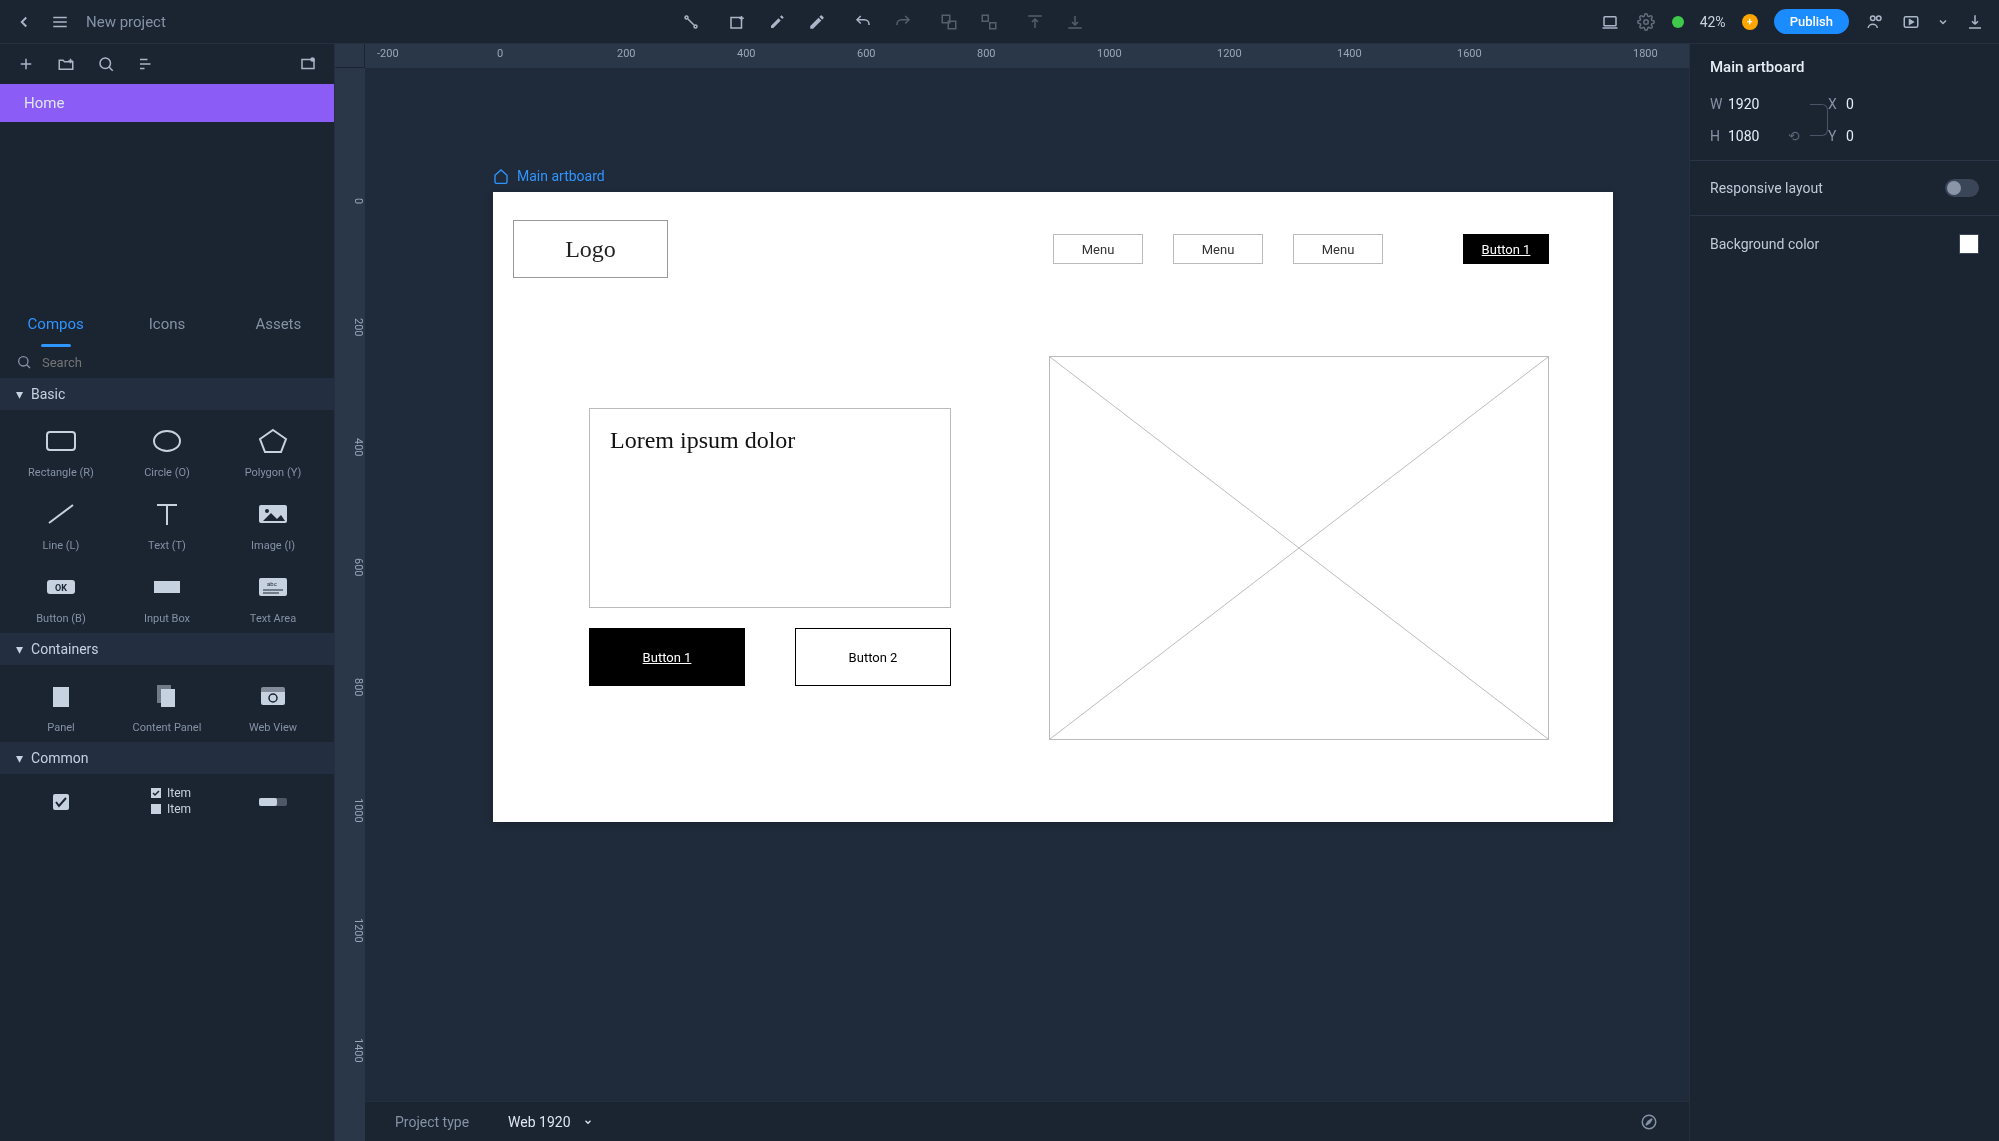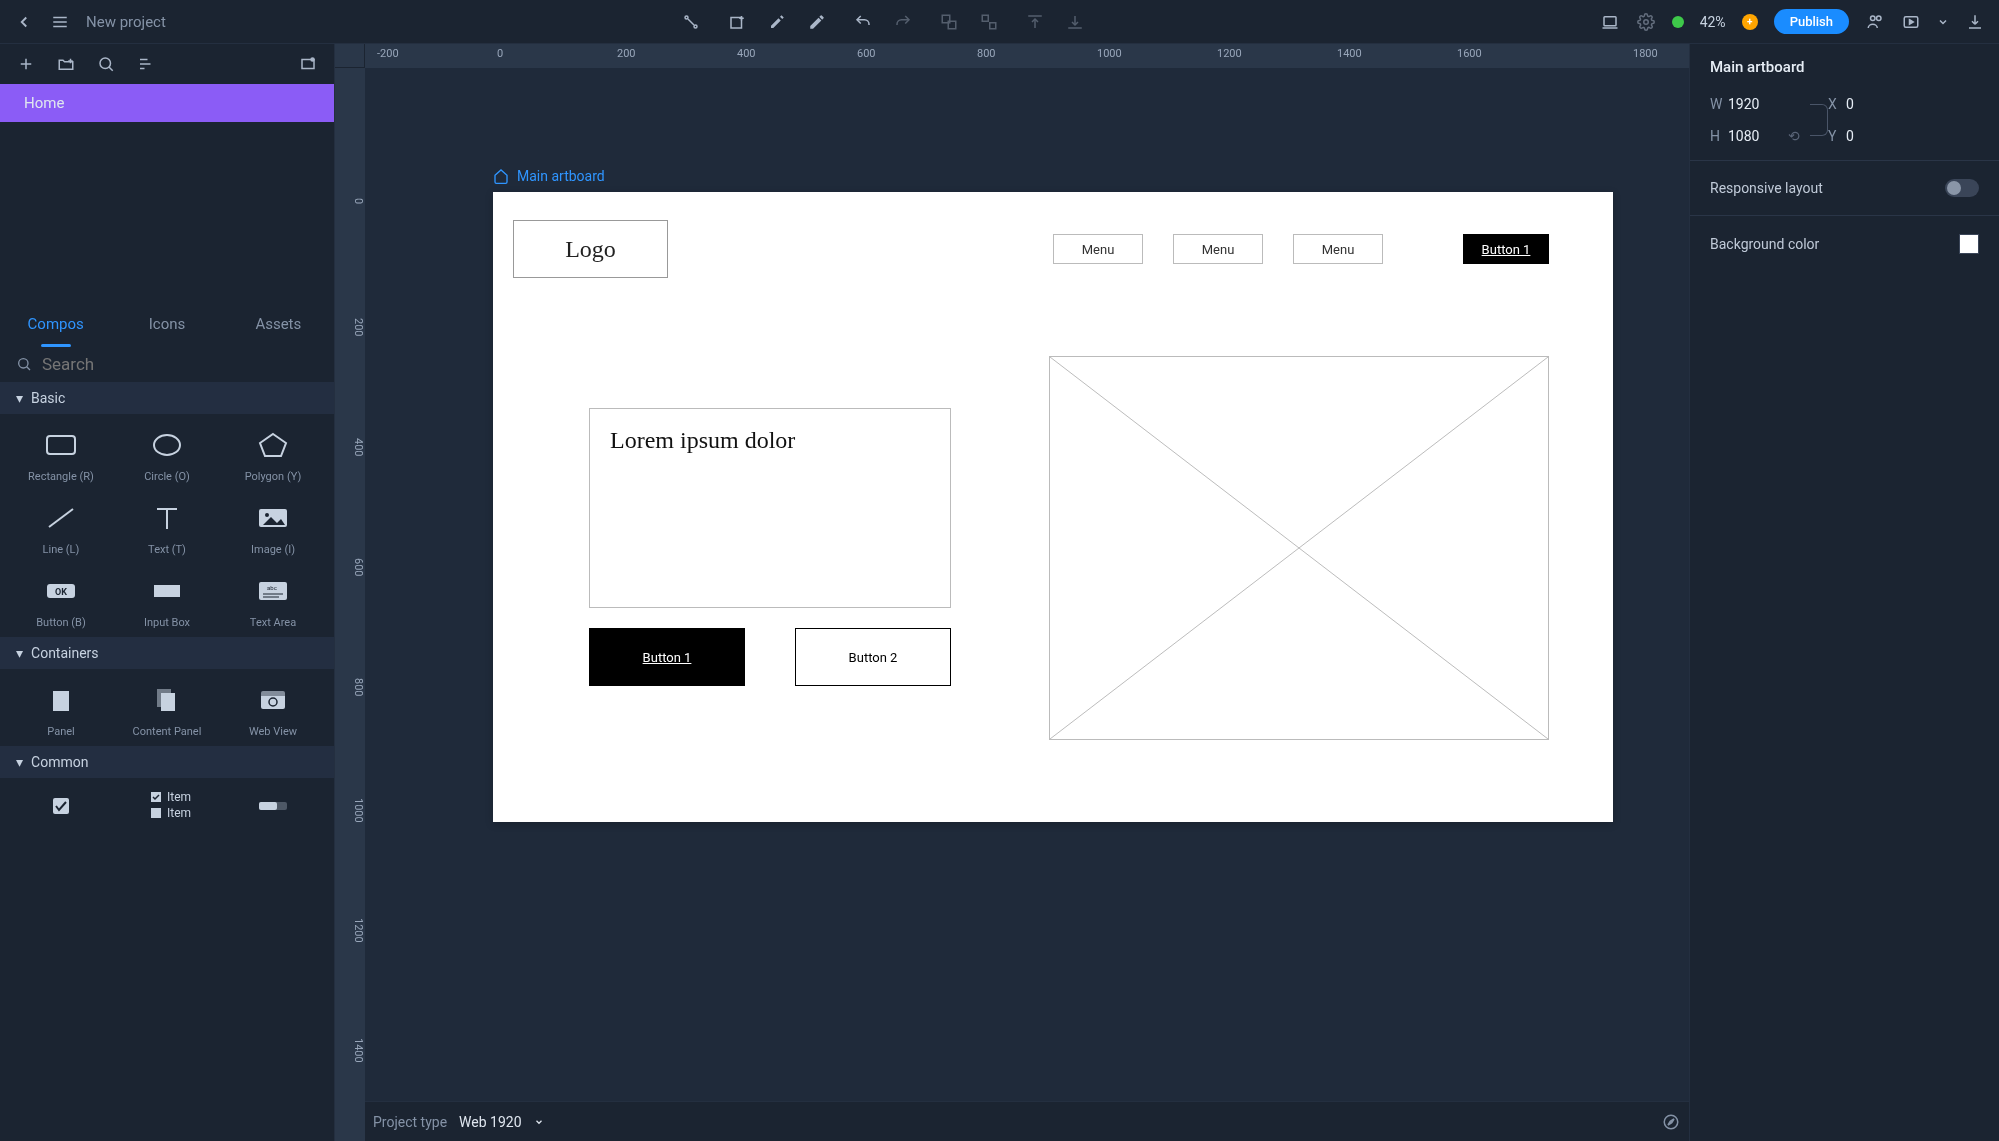--- a/index.html
+++ b/index.html
@@ -31,21 +31,21 @@
   .left-toolbar { height:40px; display:flex; align-items:center; padding:0 16px; gap:20px; }
   .left-toolbar .spacer { flex:1; }
   .page-item { padding:10px 24px; background:#8b5cf6; color:#dfe6ef; font-size:15px; cursor:pointer; }
   
   .compo-tabs { display:flex; height:44px; margin-top:180px; }
   .compo-tab { flex:1; display:flex; align-items:center; justify-content:center; font-size:15px; color:#8492a6; cursor:pointer; position:relative; }
   .compo-tab.active { color:#2f95ff; }
   .compo-tab.active::after { content:""; position:absolute; bottom:-1px; left:50%; transform:translateX(-50%); width:30px; height:3px; background:#2f95ff; border-radius:2px;}
   
   .search-row { display:flex; align-items:center; padding:8px 16px; gap:10px; }
-  .search-row input { background:transparent; border:none; color:#c7d2e0; font-size:17px; outline:none; flex:1; }
+  .search-row input { background:transparent; border:none; color:#c7d2e0; font-size:13px; outline:none; flex:1; }
   
   .section-header { display:flex; align-items:center; gap:8px; padding:8px 16px; background:#232e41; font-size:14px; color:#c7d2e0; cursor:pointer;}
   .chevron { display:inline-block; transform:rotate(0deg); }
   
   .compo-grid { display:grid; grid-template-columns: repeat(3,1fr); padding:14px 10px 8px; gap: 18px 4px;}
   .compo-item { display:flex; flex-direction:column; align-items:center; gap:8px; cursor:pointer; }
   .compo-icon { width:40px; height:34px; display:flex; align-items:center; justify-content:center; color:#c7d2e0; }
   .compo-label { font-size:11px; color:#8492a6; text-align:center; }
   
   .checklist { display:flex; flex-direction:column; gap:2px; font-size:12px; color:#c7d2e0; padding-left:8px;}
@@ -66,23 +66,23 @@
   .wf-logo { position:absolute; border:1px solid #999; display:flex; align-items:center; justify-content:center; font-family: Georgia, serif; font-size:24px; color:#222; }
   .wf-menu { position:absolute; border:1px solid #bbb; display:flex; align-items:center; justify-content:center; font-size:13px; color:#333; }
   .wf-btn-dark { position:absolute; background:#000; color:#fff; display:flex; align-items:center; justify-content:center; font-size:13px; text-decoration:underline;}
   .wf-btn-light { position:absolute; border:1.5px solid #000; color:#000; display:flex; align-items:center; justify-content:center; font-size:13px; background:#fff;}
   .wf-textblock { position:absolute; border:1px solid #bbb; padding:18px 20px;}
   .wf-textblock h2 { font-family: Georgia, serif; font-size:24px; color:#111; font-weight:normal; margin-bottom:14px;}
   .wf-textblock p { font-size:13.5px; color:#222; line-height:2.1; }
   .wf-image { position:absolute; border:1px solid #bbb; }
   .wf-image svg { width:100%; height:100%; }
   
-  .footerbar { position:absolute; bottom:0; left:30px; right:0; height:40px; background:#1b2431; display:flex; align-items:center; padding:0 8px; gap:12px; border-top:1px solid #242f40;}
+  .footerbar { position:absolute; bottom:0; left:30px; right:0; height:40px; background:#1b2431; display:flex; align-items:center; padding:0 30px; gap:12px; border-top:1px solid #242f40;}
   .footerbar .ft-label { color:#8492a6; font-size:14px; }
-  .footerbar .ft-val { color:#dfe6ef; font-size:14px; display:flex; align-items:center; gap:12px; cursor:pointer;}
+  .footerbar .ft-val { color:#dfe6ef; font-size:14px; display:flex; align-items:center; gap:12px; cursor:pointer;margin-left:27px;}
   
   
   .right-panel { width: 310px; background:#1b2431; border-left:1px solid #242f40; display:flex; flex-direction:column;}
   .right-tabs { display:flex; height:44px; }
   .right-tab { flex:1; display:flex; align-items:center; justify-content:center; font-size:14px; color:#8492a6; cursor:pointer; position:relative; padding:0 8px;}
   .right-tab.active { color:#2f95ff; }
   .right-body { padding: 14px 20px; }
   .sel-name { color:#e6edf5; font-size:15px; font-weight:500; margin-bottom:20px; }
   .dim-grid { display:grid; grid-template-columns: 18px 60px 40px 18px 50px; row-gap:16px; align-items:center; font-size:14px; margin-bottom:16px; position:relative;}
   .dim-label { color:#8492a6; }

